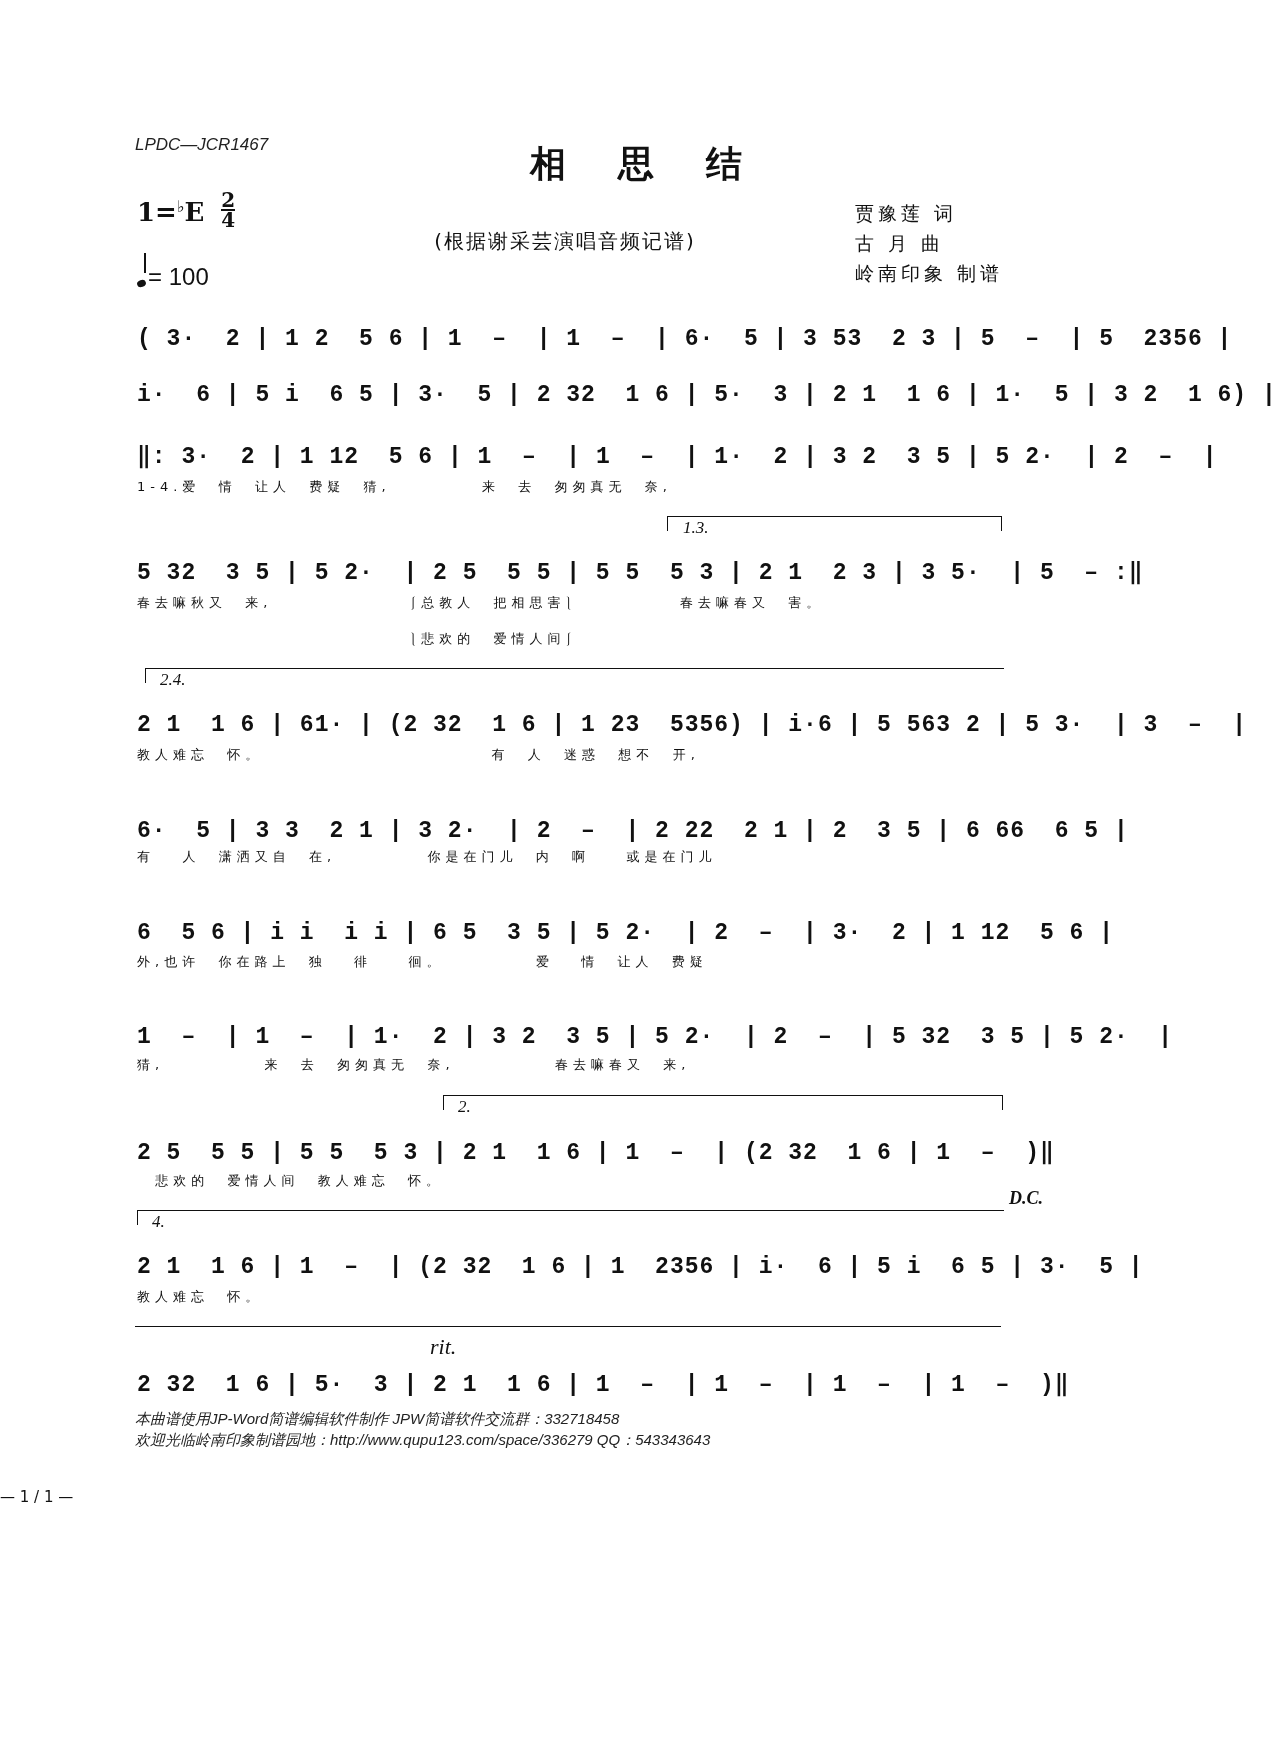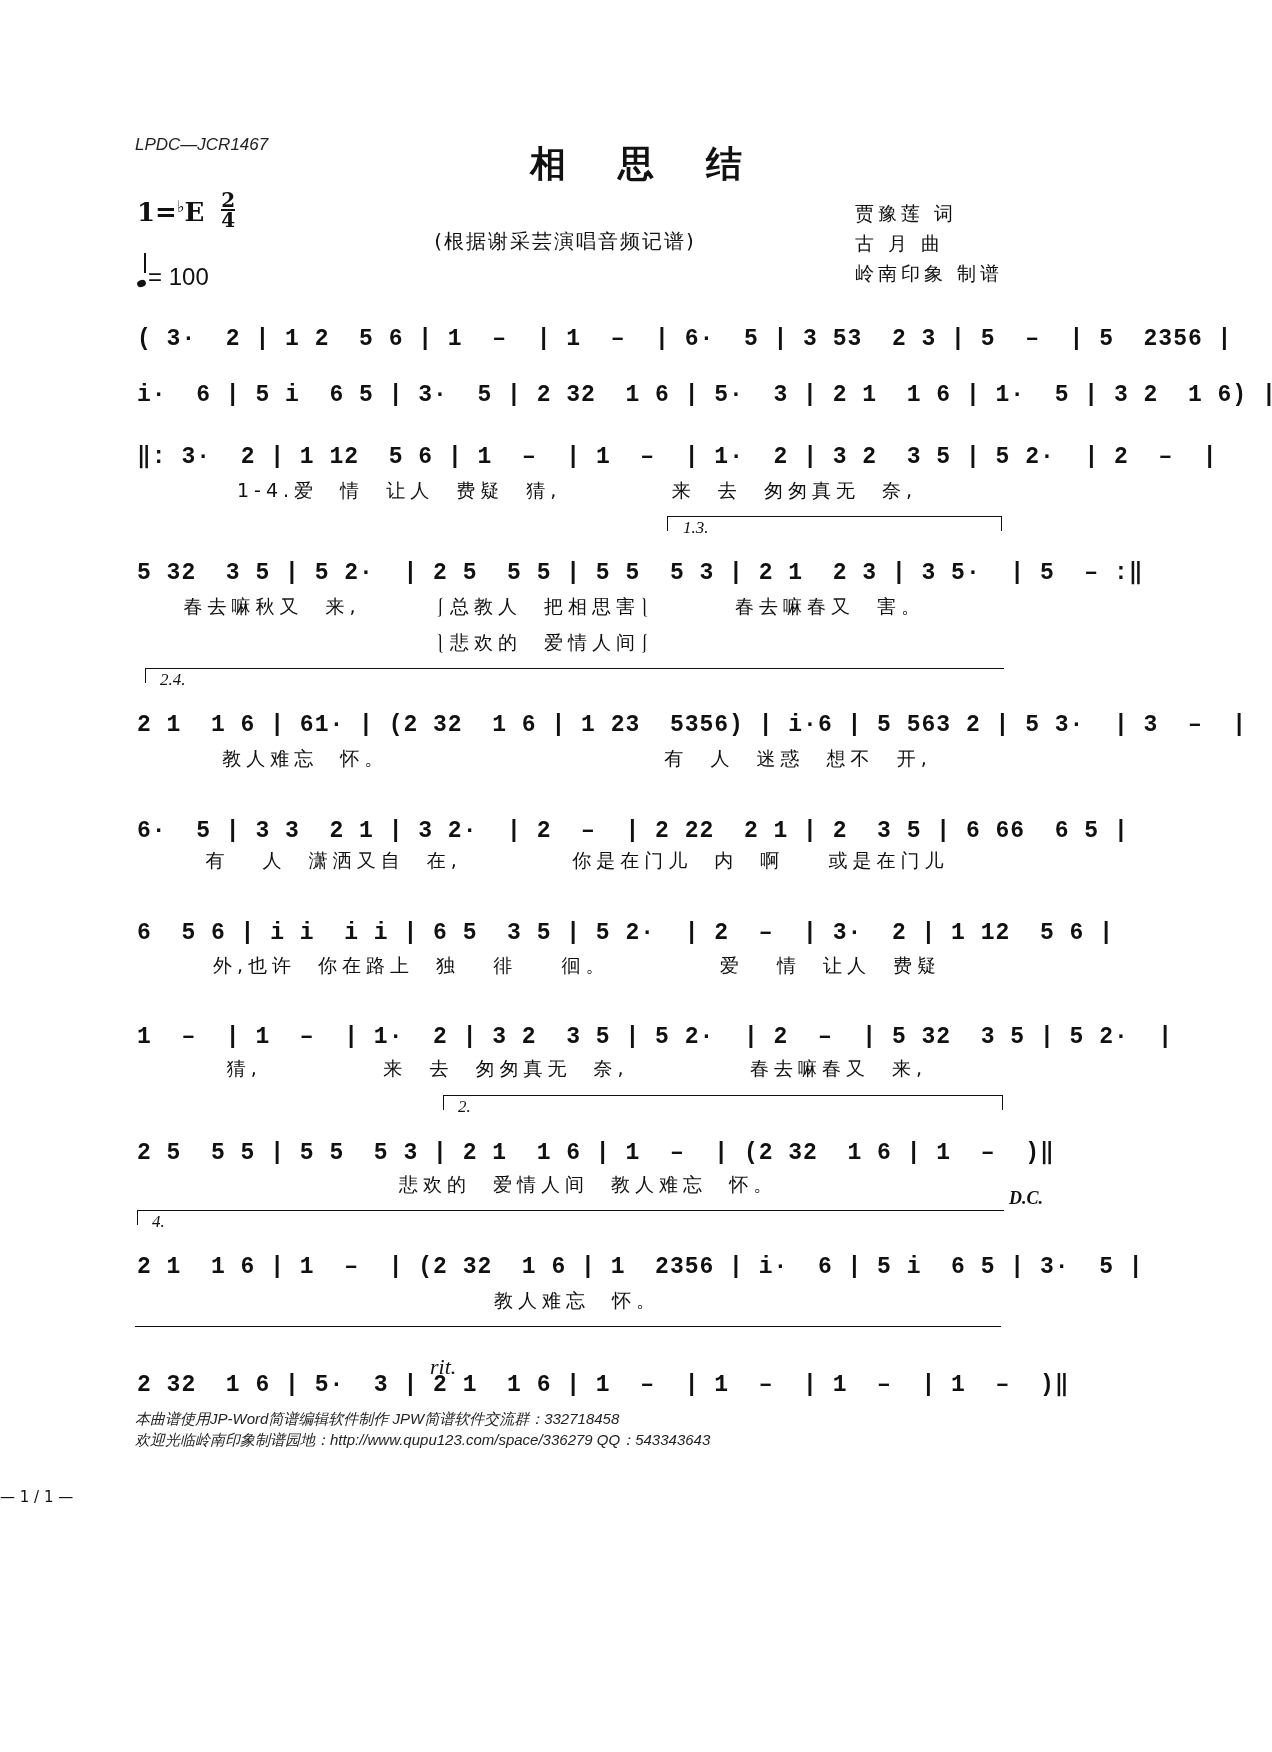--- a/index.html
+++ b/index.html
@@ -10,28 +10,28 @@
   .key{left:137px;top:195px;font-family:"DejaVu Serif",serif;font-weight:bold;font-size:26px;}
   .key .flat{font-size:16px;vertical-align:top;position:relative;top:2px;}
   .timesig{display:inline-block;vertical-align:middle;text-align:center;font-size:20px;line-height:18px;margin-left:8px;position:relative;top:-4px;}
   .timesig .bar{display:block;border-bottom:2px solid #111;}
   .subtitle{left:0;width:1130px;top:228px;text-align:center;font-size:20px;letter-spacing:2px;}
   .credits{left:855px;top:198px;font-size:19px;line-height:30px;letter-spacing:4px;}
   .tempo{left:137px;top:263px;font-family:"Liberation Sans",sans-serif;font-size:24px;}
   .tempo .note{display:inline-block;width:9px;height:7px;background:#111;border-radius:50%;transform:rotate(-20deg);position:relative;top:2px;}
   .tempo .stem{display:inline-block;width:2px;height:20px;background:#111;position:relative;left:-2px;top:-12px;}
   .row{left:137px;width:868px;font-family:Liberation Mono, monospace;font-size:23px;font-weight:bold;white-space:pre;letter-spacing:1px;margin-top:12px;}
-  .lyric{left:137px;width:880px;font-size:19px;white-space:pre;letter-spacing:5px;text-align:center;}
+  .lyric{left:137px;width:880px;font-size:13px;white-space:pre;letter-spacing:5px;}
   .bracket{border-top:1.5px solid #111;border-left:1.5px solid #111;height:14px;}
   .bracket.r{border-right:1.5px solid #111;}
   .ending-label{font-family:"Liberation Serif",serif;font-style:italic;font-size:17px;text-align:right;}
   .footer{left:135px;font-family:"Liberation Sans",sans-serif;font-style:italic;font-size:15px;color:#222;}
   .page{left:0;width:1272px;top:1488px;text-align:left;font-size:15px;}
   .dc{left:985px;top:1188px;font-family:"Liberation Serif",serif;font-style:italic;font-weight:bold;font-size:18px;margin-left:24px;}
-  .rit{left:430px;top:1334px;font-family:"Liberation Serif",serif;font-style:italic;font-size:22px;margin-top:20px;}
+  .rit{left:430px;top:1334px;font-family:"Liberation Serif",serif;font-style:italic;font-size:22px;}
 </style>
 </head>
 <body>
 
 <div class="abs code">LPDC—JCR1467</div>
 <div class="abs title">相思结</div>
 
 <div class="abs key">
   <span>1=</span><span class="flat">♭</span><span>E</span>
   <span class="timesig">

